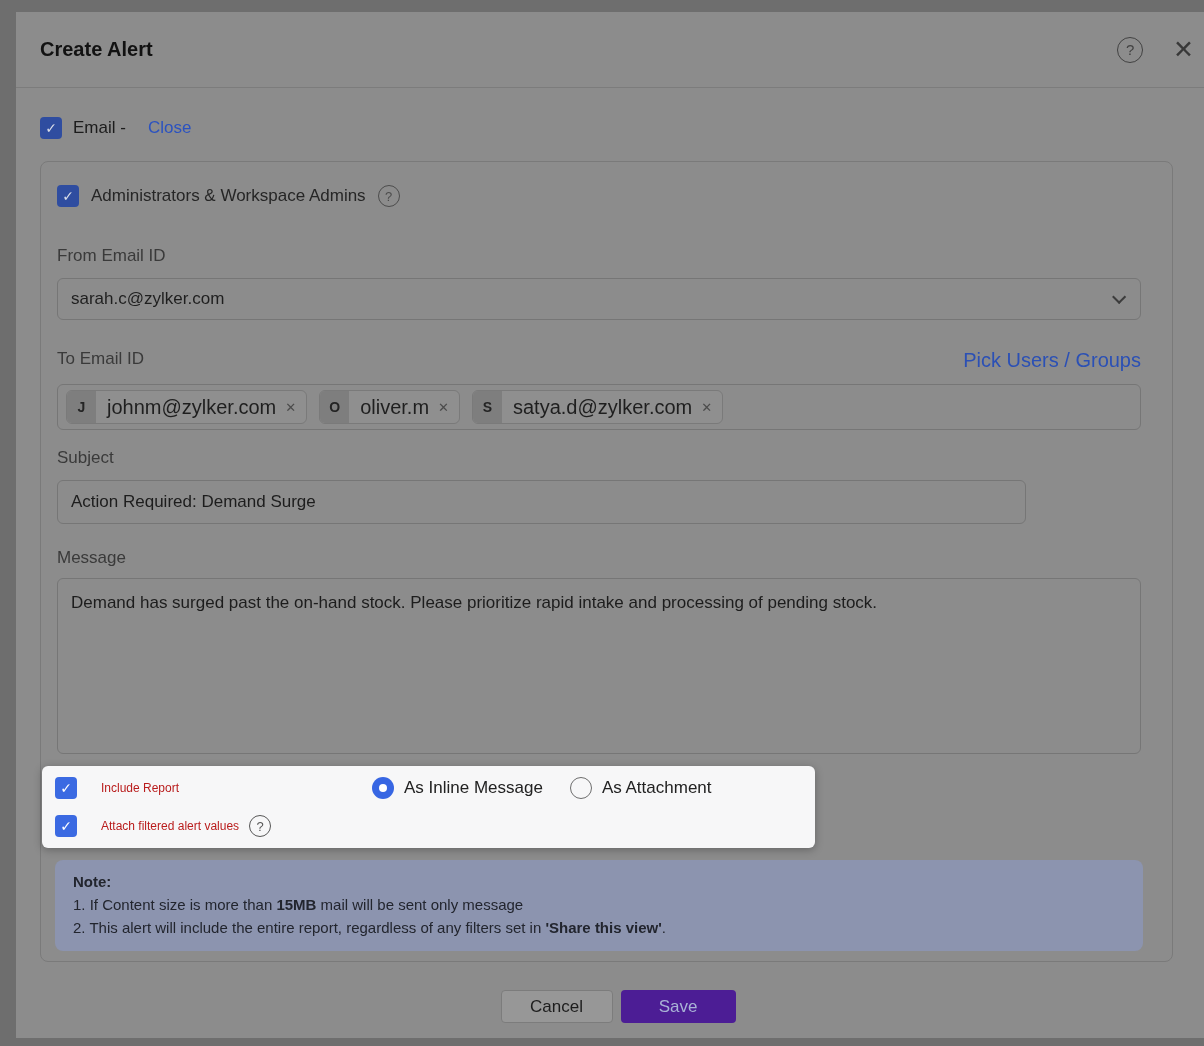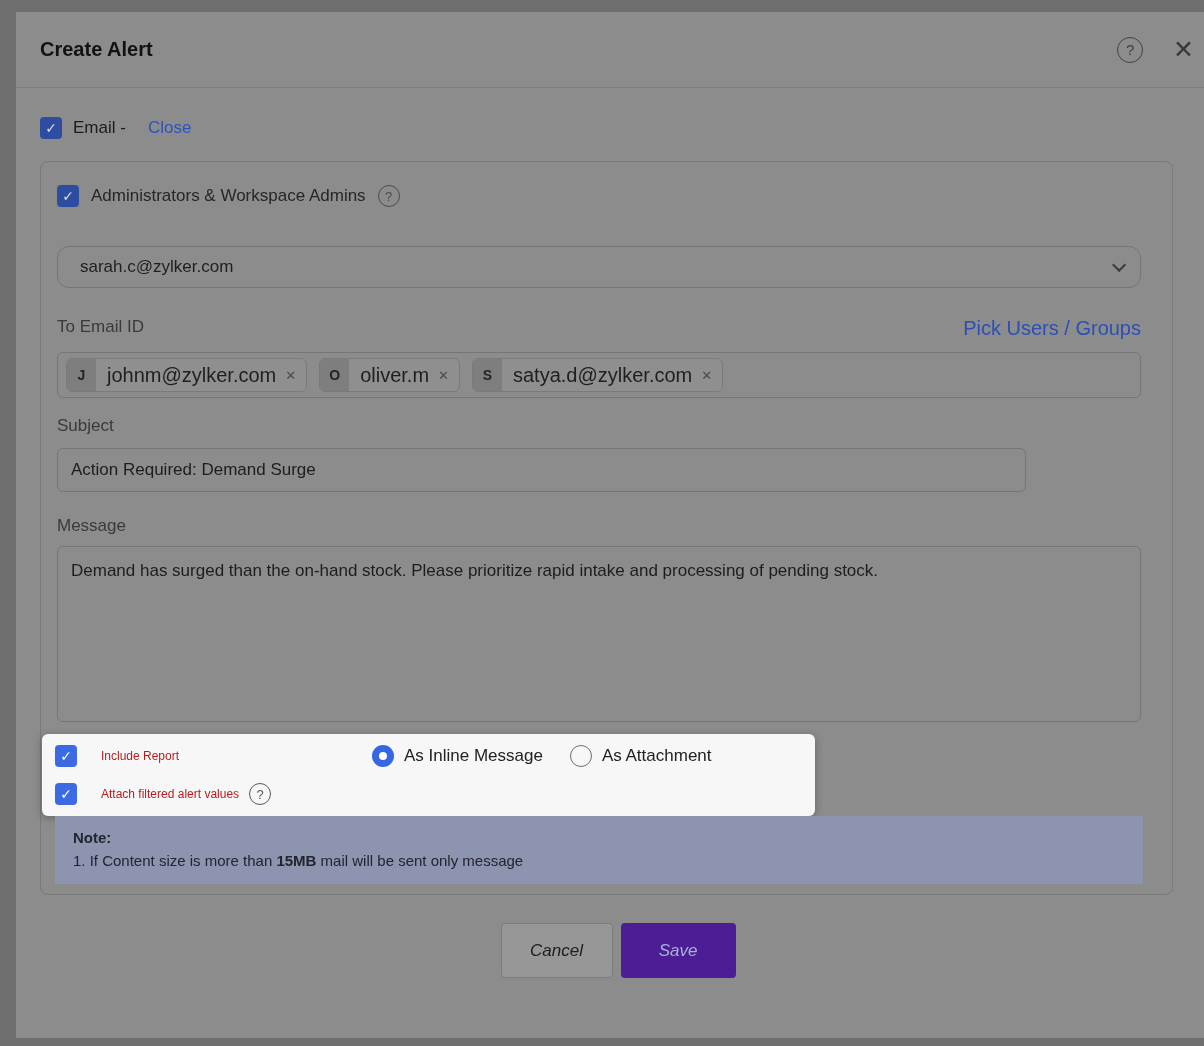--- a/index.html
+++ b/index.html
@@ -53,22 +53,22 @@
   .admin-label { font-size:17px; color:#262626; margin-right:12px; }
   .help-sm {
     width:22px; height:22px; border:1.4px solid #4c4c4c; border-radius:50%;
     display:flex; align-items:center; justify-content:center;
     color:#4c4c4c; font-size:13px; cursor:pointer; flex:none;
   }
   .field-label { font-size:17px; color:#3a3a3a; height:22px; }
   
   .select {
     margin-top:10px; width:1084px; height:42px;
-    border:1px solid #767676; border-radius:12px;
-    display:flex; align-items:center; padding:0 18px 0 22px;
+    border:1px solid #767676; border-radius:6px;
+    display:flex; align-items:center; padding:0 18px 0 13px;
     cursor:pointer;
   }
   .select-value { font-size:17px; color:#1f1f1f; }
   .chev {
     margin-left:auto; width:10px; height:10px;
     border-right:2px solid #3c3c3c; border-bottom:2px solid #3c3c3c;
     transform:rotate(45deg) translateY(-3px);
   }
   
   .to-row {
@@ -124,36 +124,35 @@
   .radio--selected { border:none; background:#3766e3; }
   .radio--selected::after {
     content:""; position:absolute; left:7px; top:7px;
     width:8px; height:8px; border-radius:50%; background:#ffffff;
   }
   .radio-label { font-size:17px; color:#222222; margin:0 0 0 10px; }
   .radio-gap { width:27px; }
   .spot-help { margin-left:10px; border-color:#575757; color:#575757; }
   
   .note {
-    margin-top:0; width:1088px; margin-left:-2px;
-    background:#8c94af; border-radius:0;
+    margin-top:12px; width:1088px; margin-left:-2px;
+    background:#8c94af; border-radius:8px;
     padding:10px 18px 12px; color:#22252e;
     font-size:15px; line-height:23px;
   }
   .note b { font-weight:700; }
   .note-heading { font-weight:700; }
   
   .actions {
     margin-top:28px; display:flex; justify-content:center; gap:8px;
   }
   .btn {
-    height:55px; border-radius:4px; font-size:17px;
+    height:33px; border-radius:4px; font-size:17px;
     display:flex; align-items:center; justify-content:center; cursor:pointer;
     font-family:inherit;
-    font-style:italic;
   }
   .btn-cancel {
     width:112px; background:#979797; border:1px solid #7c7c7c; color:#1d1d1d;
   }
   .btn-save {
     width:115px; background:#4c1d95; border:none; color:#a9b3d6;
   }
 </style>
 </head>
 <body>
@@ -183,20 +182,21 @@
     <div class="admin-row">
       <div class="cb">
           <span>✓</span>
         </div>
       <div class="admin-label">Administrators &amp; Workspace Admins</div>
       <div class="help-sm">
           <span>?</span>
         </div>
     </div>
 
+    <div class="field-label">From Email ID</div>
     <div class="select">
       <div class="select-value">sarah.c@zylker.com</div>
       <div class="chev"></div>
     </div>
 
     <div class="to-row">
       <div class="field-label">To Email ID</div>
       <div class="pick-link">Pick Users / Groups</div>
     </div>
     <div class="to-field">
@@ -214,21 +214,21 @@
         <div class="chip-avatar">S</div>
         <div class="chip-email">satya.d@zylker.com</div>
         <div class="chip-x">✕</div>
       </div>
     </div>
 
     <div class="field-label subject-label">Subject</div>
     <div class="text-input">Action Required: Demand Surge</div>
 
     <div class="field-label message-label">Message</div>
-    <div class="textarea">Demand has surged than the on-hand stock. Please prioritize rapid intake and processing of pending stock.</div>
+    <div class="textarea">Demand has surged past the on-hand stock. Please prioritize rapid intake and processing of pending stock.</div>
 
     <div class="spotlight">
       <div class="spot-row">
         <div class="ir-wrap">
           <div class="cb cb--bright">
               <span>✓</span>
             </div>
           <div class="spot-label" style="margin-left:12px">Include Report</div>
         </div>
         <div class="radio radio--selected"></div>
@@ -244,20 +244,21 @@
         <div class="spot-label" style="margin-left:12px">Attach filtered alert values</div>
         <div class="help-sm spot-help">
             <span>?</span>
           </div>
       </div>
     </div>
 
     <div class="note">
       <div class="note-heading">Note:</div>
       <div><span>1. If Content size is more than </span><b>15MB</b><span> mail will be sent only message</span></div>
+      <div><span>2. This alert will include the entire report, regardless of any filters set in </span><b>'Share this view'</b><span>.</span></div>
     </div>
 
   </div>
 
   <div class="actions">
     <button class="btn btn-cancel">Cancel</button>
     <button class="btn btn-save">Save</button>
   </div>
 
 </div>

